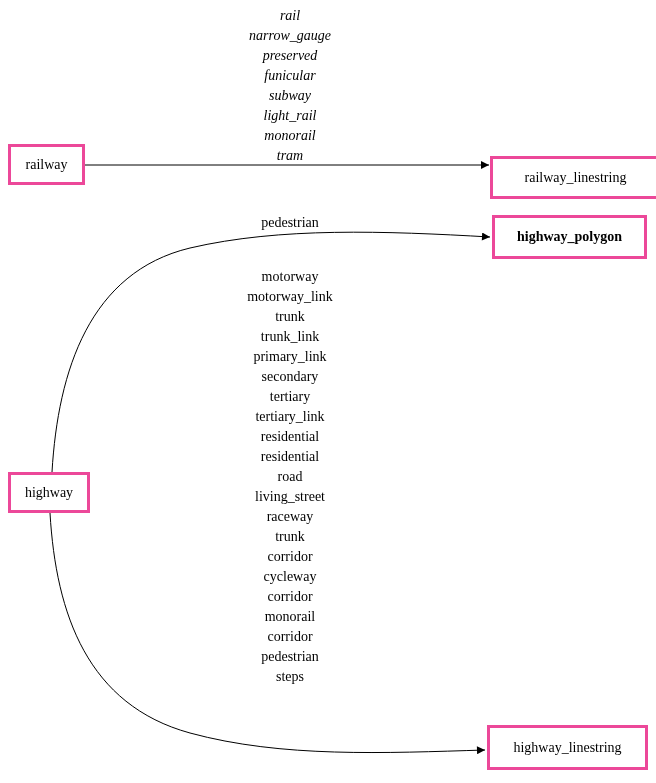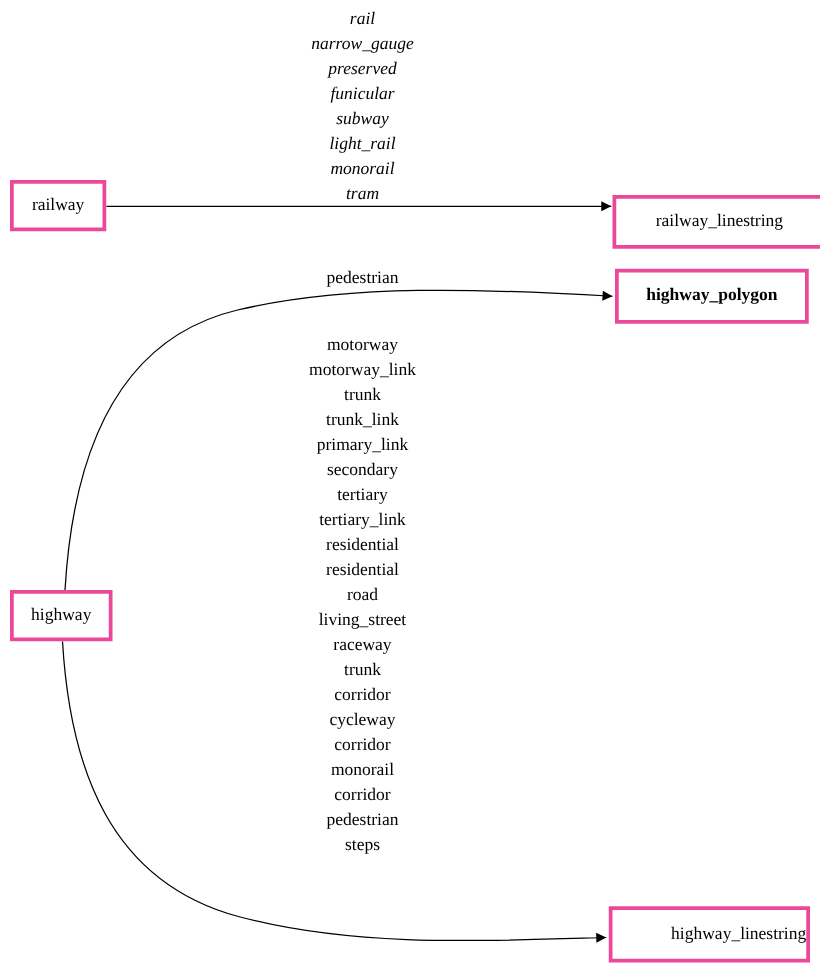--- a/index.html
+++ b/index.html
@@ -39,21 +39,21 @@
     width: 200px;
     text-align: center;
     line-height: 20px;
     white-space: nowrap;
   }
   
   .node-railway            { left: 8px;   top: 144px; width: 77px;  height: 41px; }
   .node-railway-linestring { left: 490px; top: 156px; width: 171px; height: 43px; text-align: right; }
   .node-highway            { left: 8px;   top: 472px; width: 82px;  height: 41px; }
   .node-highway-polygon    { left: 492px; top: 215px; width: 155px; height: 44px; font-weight: bold; }
-  .node-highway-linestring { left: 487px; top: 725px; width: 161px; height: 45px; justify-content: flex-end; }
+  .node-highway-linestring { left: 487px; top: 725px; width: 161px; height: 45px; }
   
   .label-railway-edge { left: 190px; top: 6px; font-style: italic;   }
   .label-polygon-edge { left: 190px; top: 213px; }
   .label-highway-edge { left: 190px; top: 267px; }
 </style>
 </head>
 <body>
 
 <div class="canvas">
 

